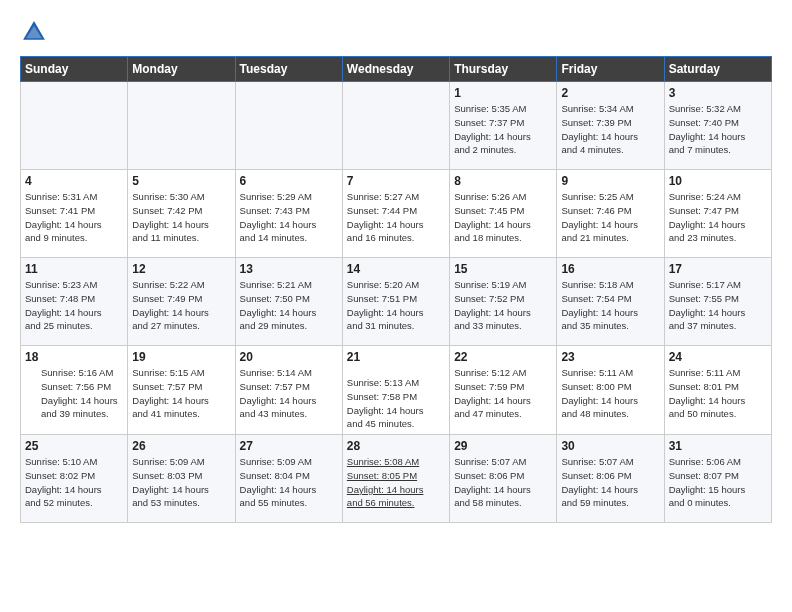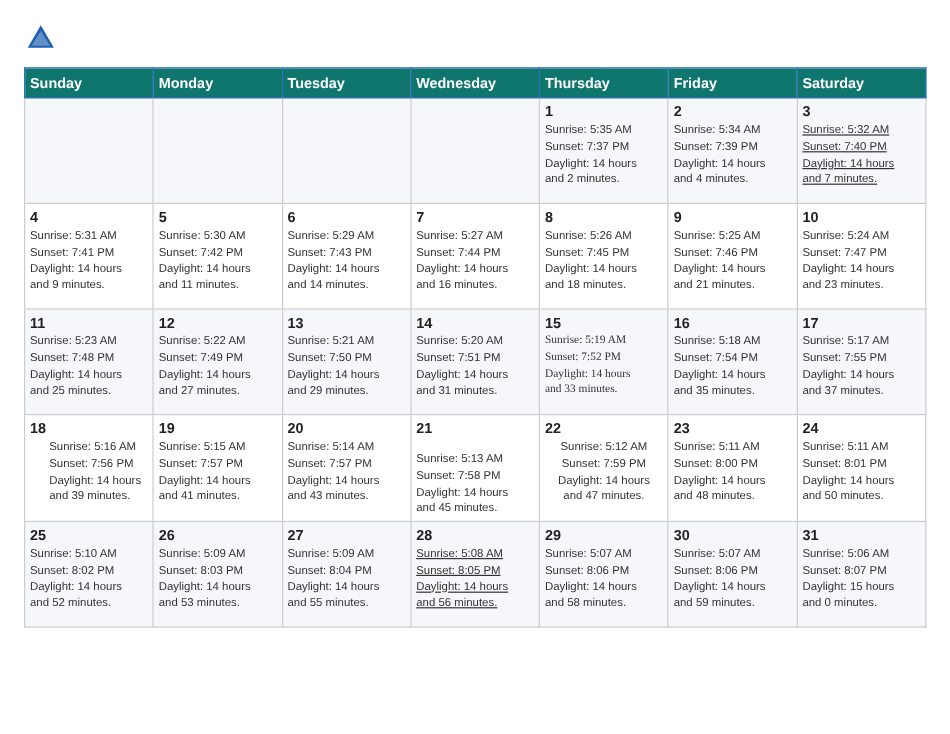--- a/index.html
+++ b/index.html
@@ -55,21 +55,21 @@
     .subtitle {
       font-size: 15px;
       color: #444;
     }
     table {
       width: 100%;
       border-collapse: collapse;
       table-layout: fixed;
     }
     thead tr th {
-      background-color: #0f766e;
+      background-color: #404040;
       color: #fff;
       font-size: 12px;
       font-weight: bold;
       padding: 5px 4px;
       text-align: left;
       border: 1px solid #3070c0;
       margin-left: 42px;
     }
     tbody tr td {
       vertical-align: top;
@@ -150,21 +150,21 @@
           </td>
           <td>
             <span class="day-number">2</span>
             <div class="day-info" style="white-space: pre-line;">Sunrise: 5:34 AM
 Sunset: 7:39 PM
 Daylight: 14 hours
 and 4 minutes.</div>
           </td>
           <td>
             <span class="day-number">3</span>
-            <div class="day-info" style="white-space: pre-line; text-decoration: underline;">Sunrise: 5:32 AM
+            <div class="day-info" style="white-space: pre-line;">Sunrise: 5:32 AM
 Sunset: 7:40 PM
 Daylight: 14 hours
 and 7 minutes.</div>
           </td>
         </tr>
         <tr>
           <td>
             <span class="day-number">4</span>
             <div class="day-info" style="white-space: pre-line;">Sunrise: 5:31 AM
 Sunset: 7:41 PM
@@ -238,21 +238,21 @@
           </td>
           <td>
             <span class="day-number">14</span>
             <div class="day-info" style="white-space: pre-line;">Sunrise: 5:20 AM
 Sunset: 7:51 PM
 Daylight: 14 hours
 and 31 minutes.</div>
           </td>
           <td>
             <span class="day-number">15</span>
-            <div class="day-info" style="white-space: pre-line; font-family: Liberation Serif, serif;">Sunrise: 5:19 AM
+            <div class="day-info" style="white-space: pre-line;">Sunrise: 5:19 AM
 Sunset: 7:52 PM
 Daylight: 14 hours
 and 33 minutes.</div>
           </td>
           <td>
             <span class="day-number">16</span>
             <div class="day-info" style="white-space: pre-line;">Sunrise: 5:18 AM
 Sunset: 7:54 PM
 Daylight: 14 hours
 and 35 minutes.</div>
@@ -289,21 +289,21 @@
           </td>
           <td>
             <span class="day-number">21</span>
             <div class="day-info" style="white-space: pre-line; margin-top: 12px;">Sunrise: 5:13 AM
 Sunset: 7:58 PM
 Daylight: 14 hours
 and 45 minutes.</div>
           </td>
           <td>
             <span class="day-number">22</span>
-            <div class="day-info" style="white-space: pre-line; text-align: center;">Sunrise: 5:12 AM
+            <div class="day-info" style="white-space: pre-line;">Sunrise: 5:12 AM
 Sunset: 7:59 PM
 Daylight: 14 hours
 and 47 minutes.</div>
           </td>
           <td>
             <span class="day-number">23</span>
             <div class="day-info" style="white-space: pre-line;">Sunrise: 5:11 AM
 Sunset: 8:00 PM
 Daylight: 14 hours
 and 48 minutes.</div>

